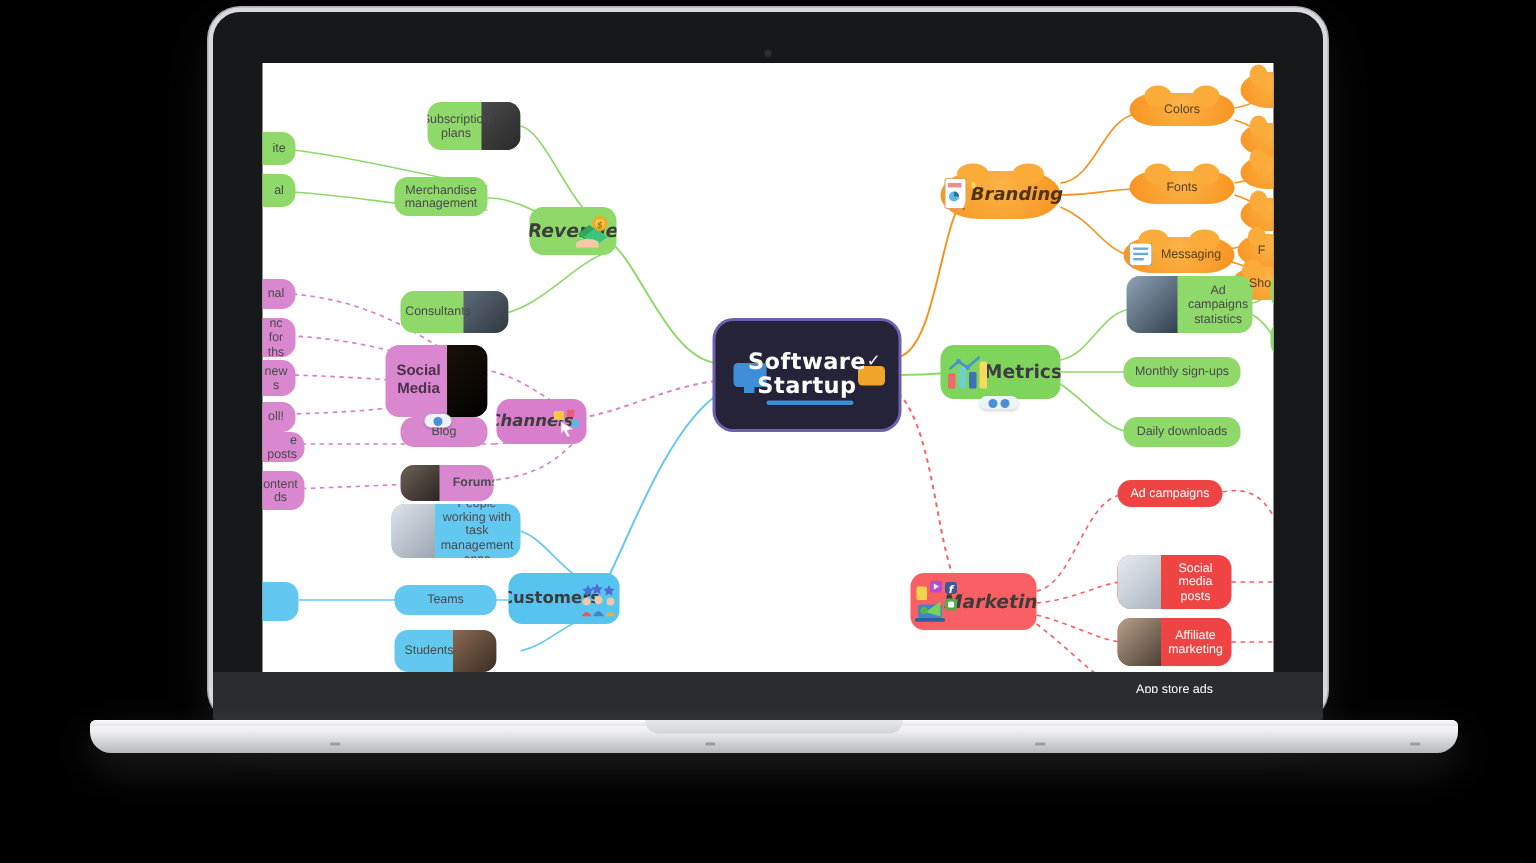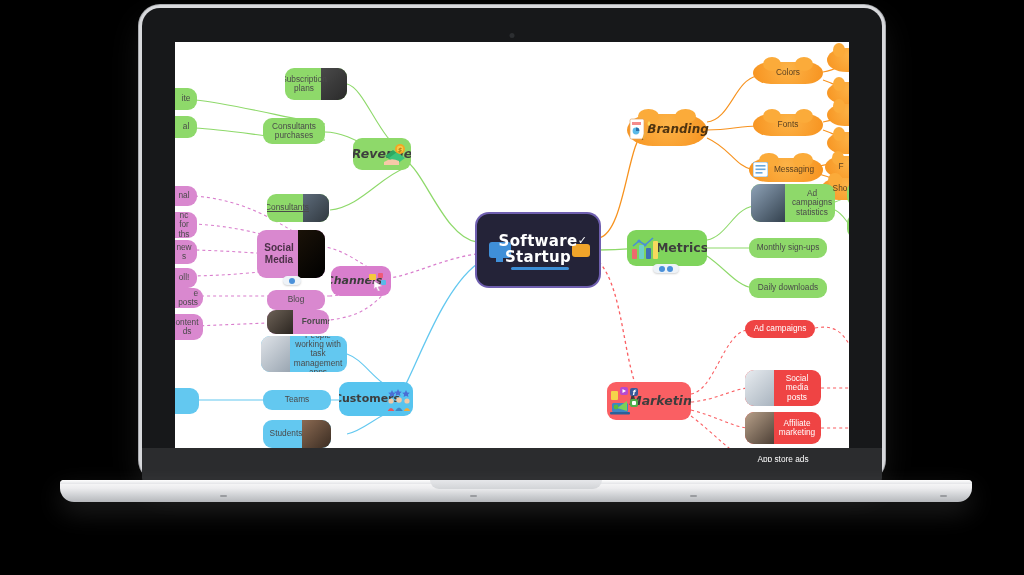--- a/index.html
+++ b/index.html
@@ -173,23 +173,23 @@
             <circle cx="17" cy="5" r="5" fill="#f5a623"></circle>
             <circle cx="17" cy="5" r="3.2" fill="#f7c948"></circle>
             <text x="17" y="8" font-size="6" text-anchor="middle" fill="#b07b12">$</text>
           </svg>
         </div>
         <div class="node green leaf" style="left:110px;top:26px;width:62px;height:32px;">
           <span class="txt" style="margin-right:24px;">Subscription plans</span>
           <div class="thumb r" style="background:linear-gradient(135deg,#4a4a4a,#2a2a2a);"></div>
         </div>
         <div class="node green leaf" style="left:88px;top:76px;width:62px;height:26px;">
-          <span class="txt">Consultants purchases</span>
-        </div>
-        <div class="node green leaf" style="left:92px;top:152px;width:62px;height:28px;text-decoration:underline;">
+          <span class="txt">Merchandise management</span>
+        </div>
+        <div class="node green leaf" style="left:92px;top:152px;width:72px;height:28px;">
           <span class="txt" style="margin-right:22px;">Consultants</span>
           <div class="thumb r" style="background:linear-gradient(135deg,#5d6b7a,#30383f);"></div>
         </div>
         <div class="node green leaf" style="left:-14px;top:46px;width:36px;height:22px;">
           <span class="txt" style="margin-left:14px;">ite</span>
         </div>
         <div class="node green leaf" style="left:-14px;top:74px;width:36px;height:22px;">
           <span class="txt" style="margin-left:14px;">al</span>
         </div>
 
@@ -202,21 +202,21 @@
             <path d="M5 8 L13 13 L9 14 L11 18 L9 18 L7 14 L5 16 Z" fill="#fff" stroke="#d9a0cf" stroke-width=".6"></path>
           </svg>
         </div>
         <div class="node pink" style="left:82px;top:188px;width:68px;height:48px;font-size:10px;font-weight:700;color:#4b3048;">
           <span class="txt" style="margin-right:24px;line-height:1.2;">Social<br>Media</span>
           <div class="thumb r" style="width:40%;background:linear-gradient(135deg,#1a1208,#000);"></div>
         </div>
         <div class="minibar" style="left:108px;top:234px;width:18px;">
             <i></i>
           </div>
-        <div class="node pink leaf" style="left:92px;top:248px;width:58px;height:20px;">
+        <div class="node pink leaf" style="left:92px;top:236px;width:58px;height:20px;">
           <span class="txt">Blog</span>
         </div>
         <div class="node pink leaf" style="left:92px;top:268px;width:62px;height:24px;">
           <span class="txt" style="margin-left:38px;font-weight:bold;">Forums</span>
           <div class="thumb l" style="background:linear-gradient(135deg,#6d6257,#2b2520);"></div>
         </div>
         <div class="node pink leaf" style="left:-16px;top:144px;width:38px;height:20px;">
           <span class="txt" style="margin-left:12px;">nal</span>
           </div>
         <div class="node pink leaf" style="left:-16px;top:170px;width:38px;height:26px;">

